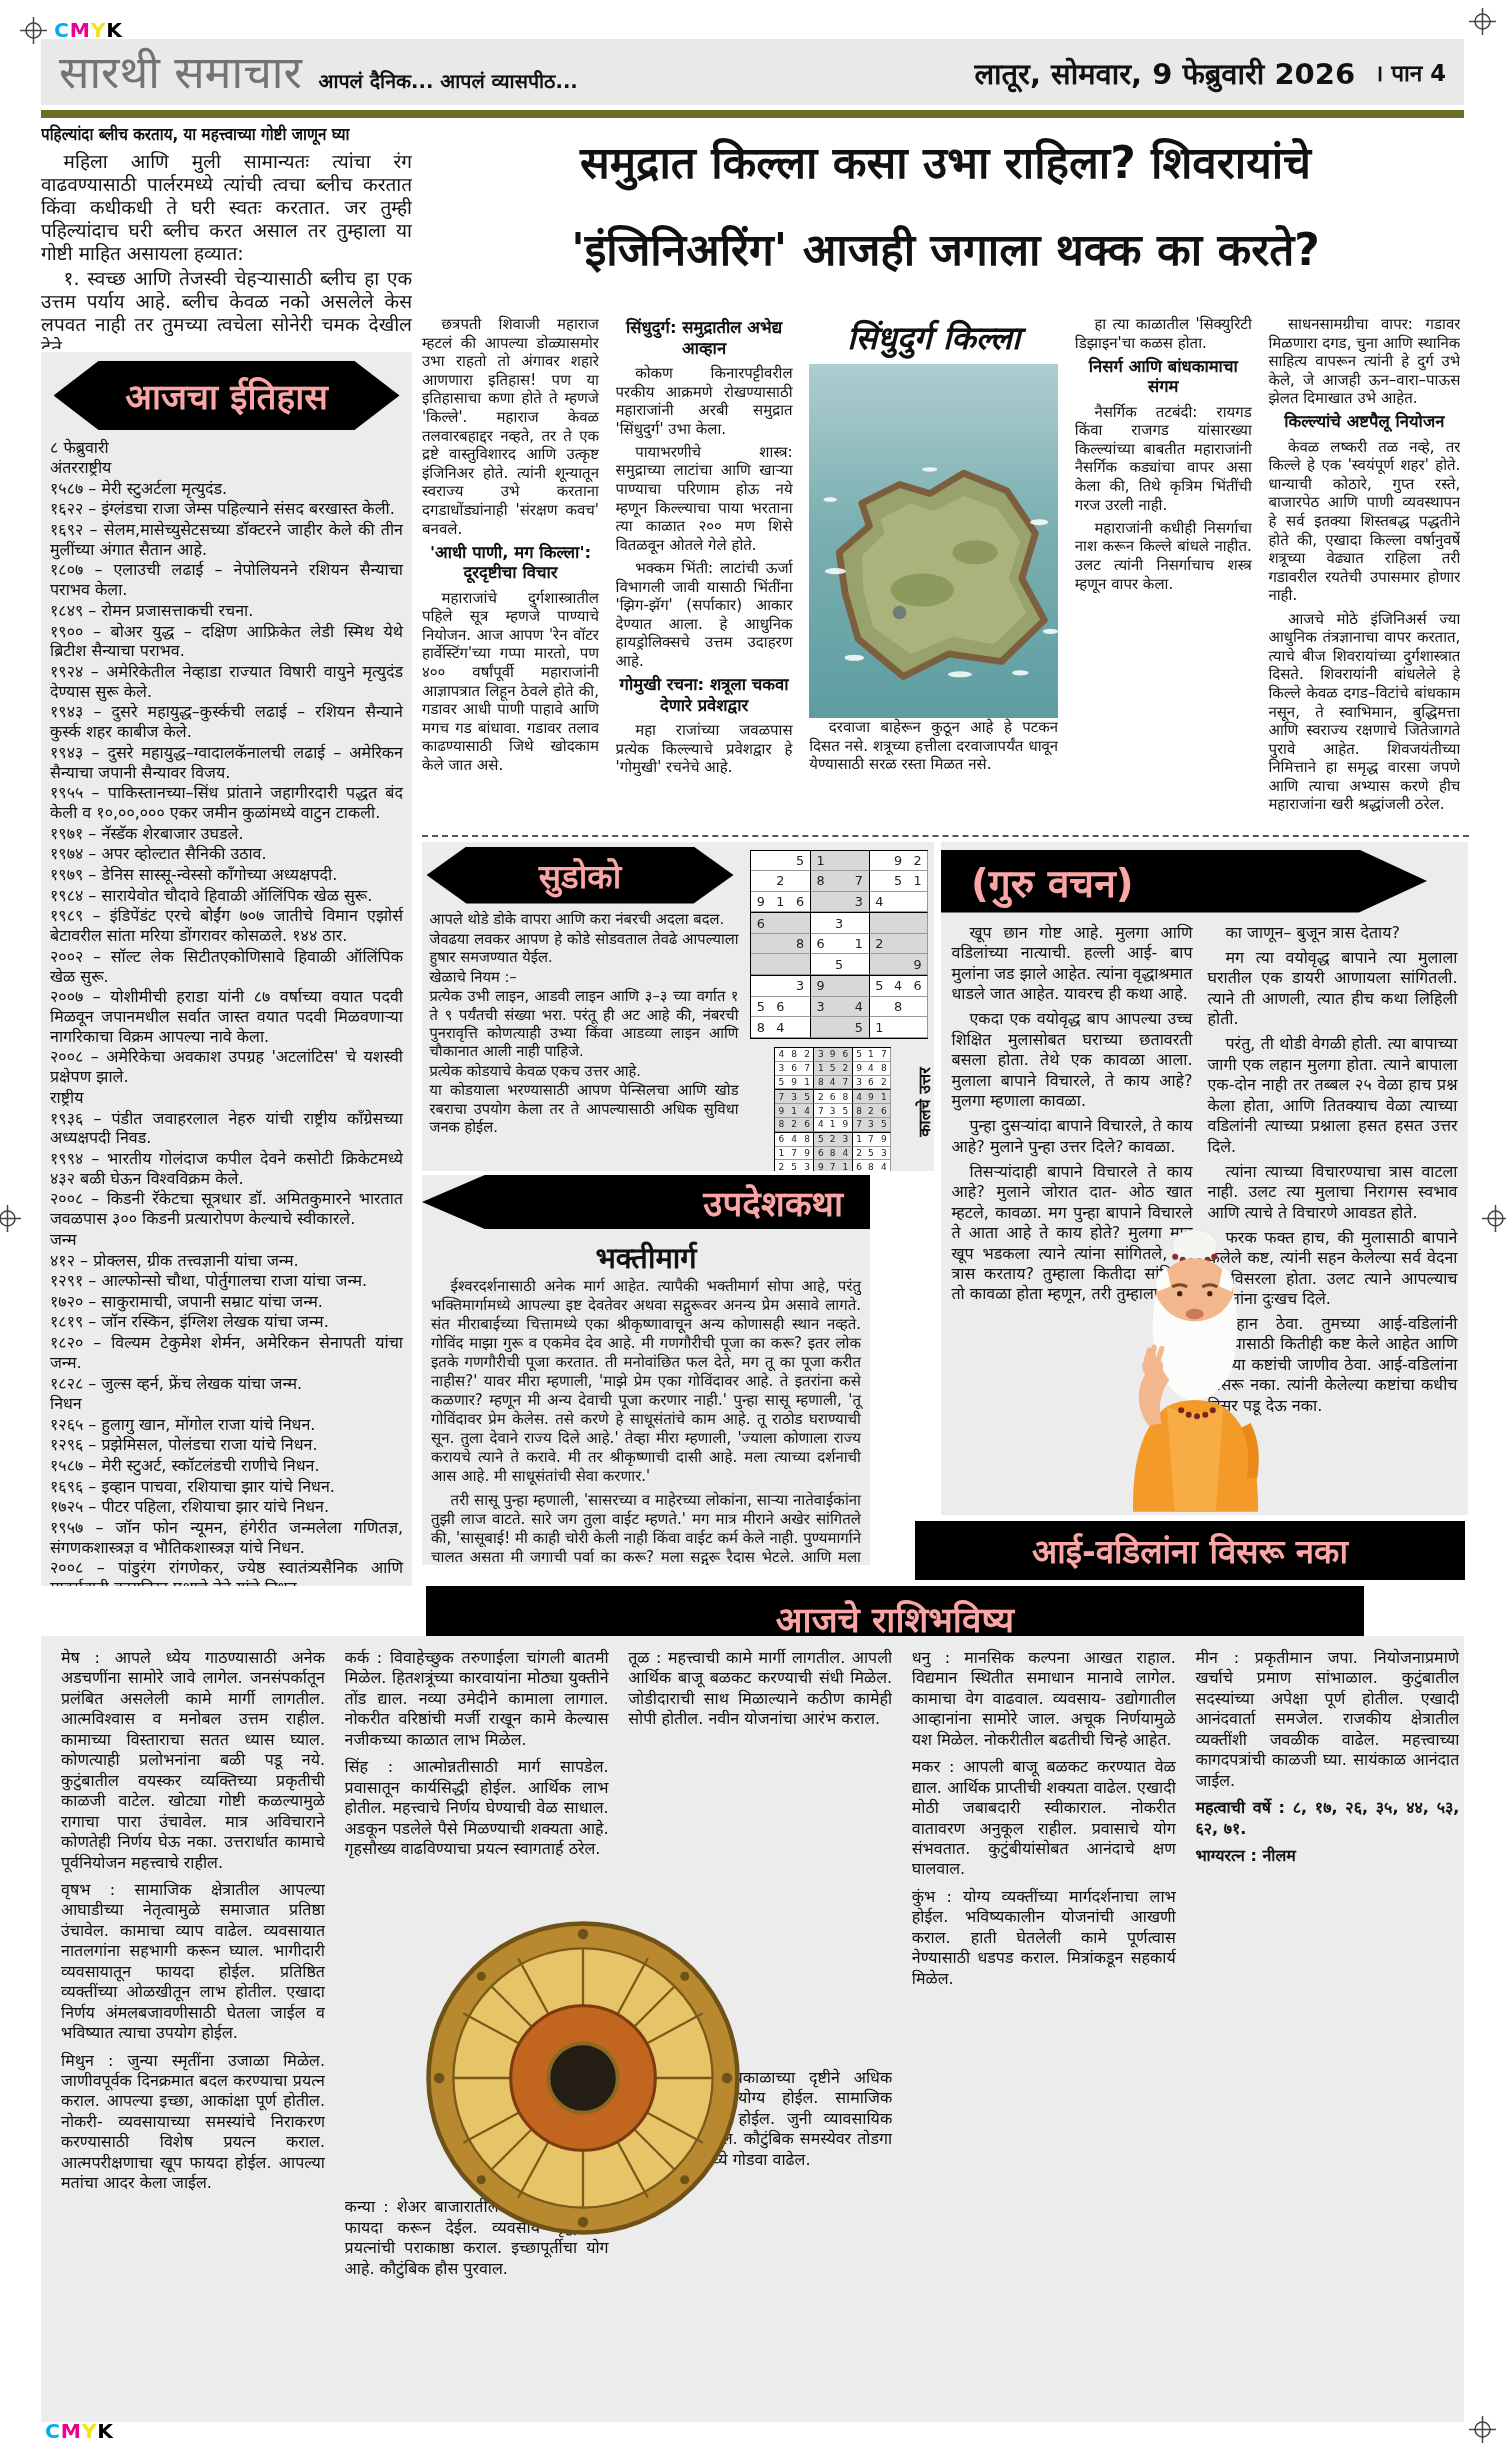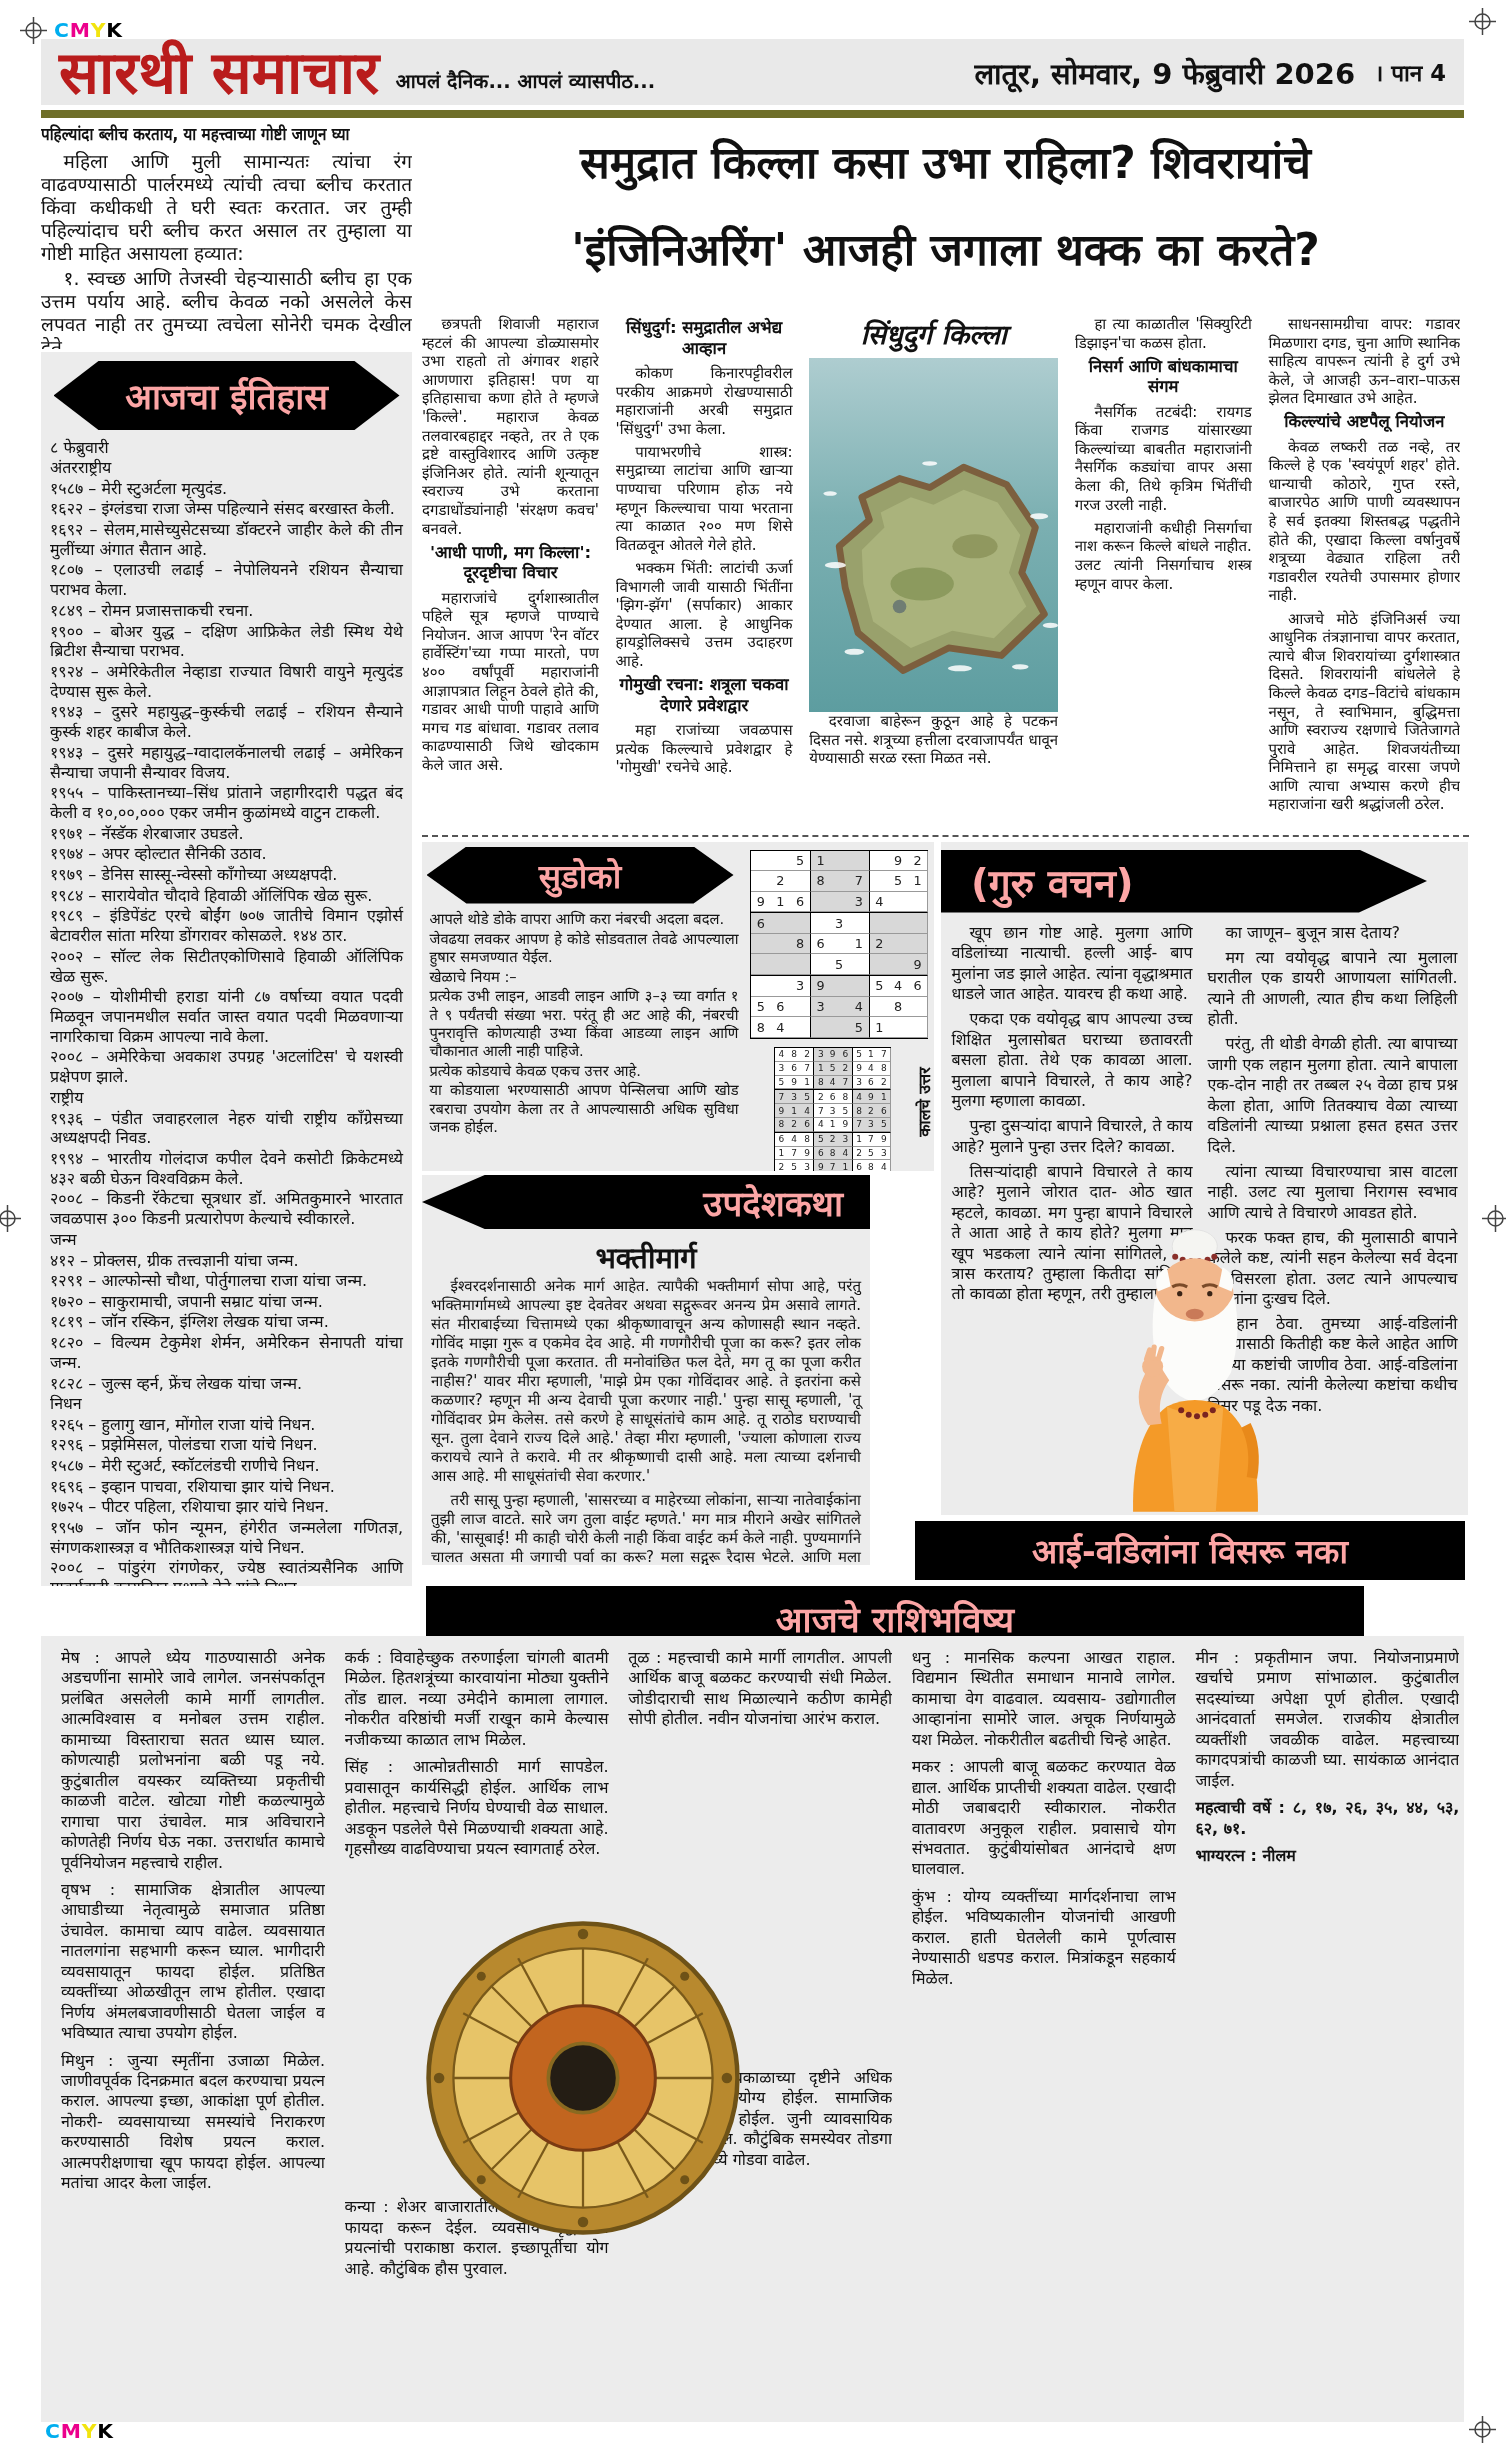--- a/index.html
+++ b/index.html
@@ -5,21 +5,21 @@
   html,body{margin:0;padding:0;background:#fff;}
   .page{position:relative;width:1506px;height:2450px;background:#ffffff;overflow:hidden;
         font-family:"DejaVu Sans",sans-serif;color:#111;}
   .abs{position:absolute;}
   
   .regmark{position:absolute;width:27px;height:27px;}
   .cmyk{position:absolute;font-weight:bold;font-size:20.3px;letter-spacing:0.8px;font-family:"DejaVu Sans",sans-serif;}
   .cmyk .c{color:#00aeef}.cmyk .m{color:#ec008c}.cmyk .y{color:#f2e40e}.cmyk .k{color:#000}
   
   .masthead{left:41px;top:39px;width:1423px;height:66px;background:#e9e9e9;display:flex;align-items:center;padding:0 18px;box-sizing:border-box;}
-  .mast-title{font-size:59px;font-weight:bold;color:#b91c1c;line-height:1;}
+  .mast-title{font-size:45px;font-weight:normal;color:#737373;line-height:1;}
   .mast-tag{font-size:19.6px;font-weight:bold;margin-left:16.6px;margin-top:16.6px;}
   .mast-right{margin-left:auto;display:flex;align-items:center;gap:19.6px;}
   .mast-date{font-size:29px;font-weight:bold;}
   .mast-page{font-size:22.6px;font-weight:bold;}
   .oliverule{left:41px;top:110px;width:1423px;height:7.5px;background:#6e6e28;}
   
   .bleach{left:41px;top:122px;width:371px;height:227px;overflow:hidden;}
   .bleach-h{font-size:17.3px;font-weight:bold;white-space:nowrap;transform:scaleX(.88);transform-origin:left;margin:0 0 4.5px 0;}
   .bleach p{font-size:19px;line-height:1.22;text-align:justify;margin:0 0 1.5px 0;text-indent:22.6px;}
   .histbox{left:41px;top:352px;width:371px;height:1234px;background:#ececec;overflow:hidden;padding:6px 9px;box-sizing:border-box;}
@@ -27,21 +27,21 @@
   .hist-banner{width:346px;height:69px;margin:3px auto 7.5px auto;font-size:35px;
      clip-path:polygon(0 50%,13% 0,87% 0,100% 50%,87% 100%,13% 100%);}
   .hist-item{font-size:16px;line-height:1.24;text-align:justify;margin:0 0 0.8px 0;}
   
   .main-headline{left:422px;top:119px;width:1047px;height:190px;text-align:center;font-weight:bold;font-size:44px;line-height:87px;overflow:hidden;}
   .artcols{left:422px;top:315px;width:1047px;height:521px;display:flex;gap:16.6px;overflow:hidden;}
   .acol{overflow:hidden;}
   .ac1{width:177px}.ac2{width:177px}.ac3{width:249px}.ac4{width:177px}.ac5{width:192px}
   .art-p{font-size:15px;line-height:1.24;text-align:justify;margin:0 0 4.5px 0;text-indent:19.6px;}
   .art-h{font-size:16.6px;font-weight:bold;text-align:center;margin:3px 0 4.5px 0;line-height:1.25;}
-  .photo-title{font-family:"DejaVu Serif",serif;font-style:italic;font-weight:bold;font-size:27px;text-align:center;white-space:nowrap;margin:0 0 6px 0;}
+  .photo-title{font-family:"DejaVu Serif",serif;font-style:italic;font-weight:bold;font-size:32px;text-align:center;white-space:nowrap;margin:0 0 6px 0;}
   .fortphoto{width:249px;height:354px;display:block;}
   
   .dashed{left:422px;top:835px;width:1047px;height:0;border-top:2.3px dashed #555;}
   
   .sudpanel{left:422px;top:842px;width:512px;height:329px;background:#ececec;overflow:hidden;}
   .sud-banner{position:absolute;left:4.5px;top:4.5px;width:307px;height:57px;font-size:33px;
      clip-path:polygon(0 50%,13% 0,87% 0,100% 50%,87% 100%,13% 100%);}
   .sud-intro{position:absolute;left:7.5px;top:68px;width:309px;}
   .sud-intro p{font-size:14.7px;line-height:1.24;text-align:justify;margin:0 0 1.5px 0;}
   .su-grid{display:grid;border:1.5px solid #000;background:#fff;width:fit-content;}

